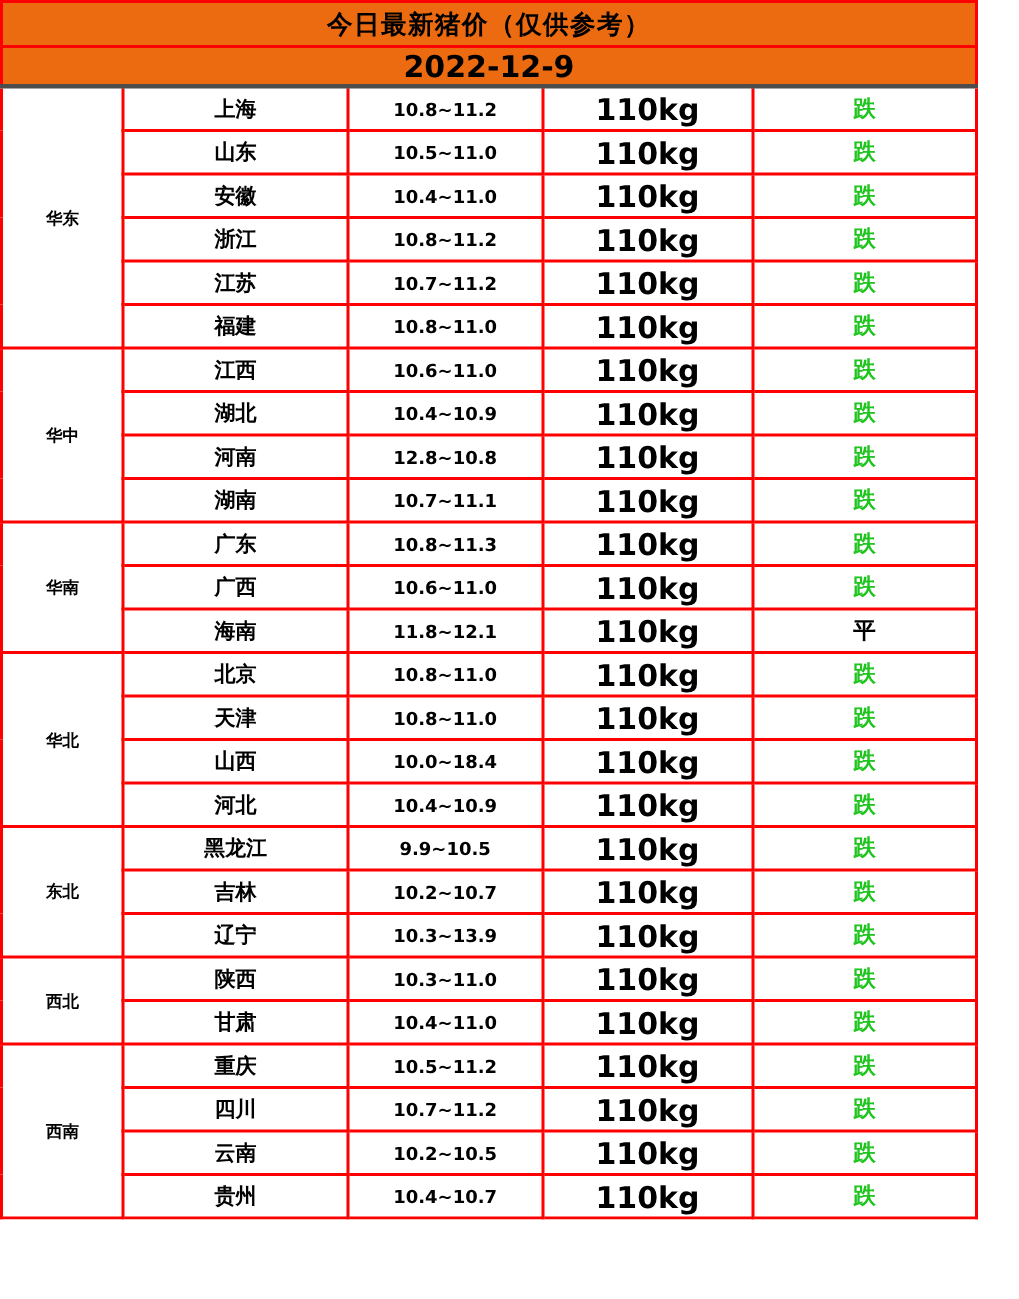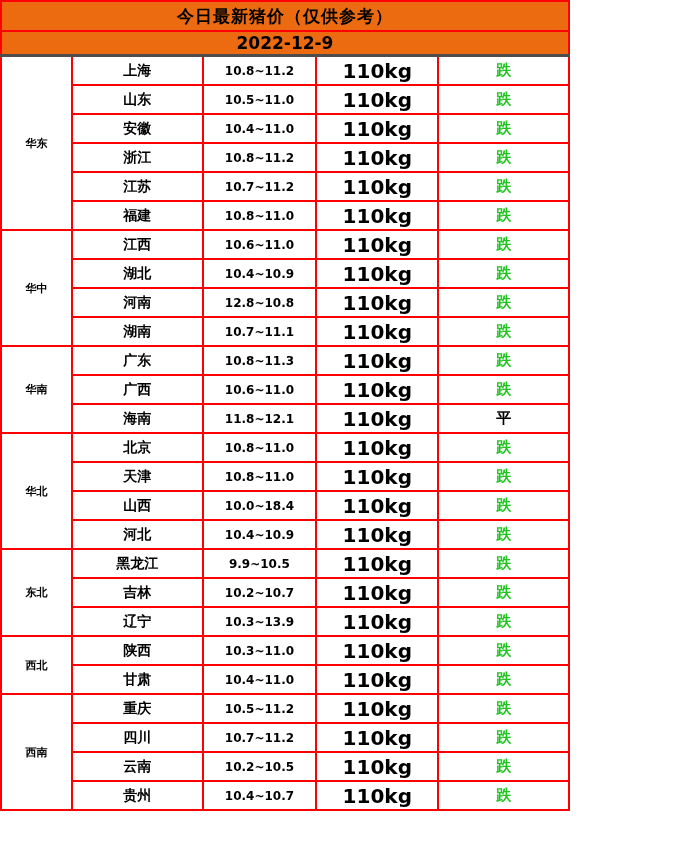--- a/index.html
+++ b/index.html
@@ -4,21 +4,21 @@
 <style>
   html, body { margin: 0; padding: 0; background: #ffffff; }
   body {
     width: 679px;
     font-family: "DejaVu Sans", "Liberation Sans", sans-serif;
     font-weight: bold;
     color: #000000;
   }
   .page { width: 679px; }
   table.price-table {
-    width: 570px;
+    width: 652px;
     border-collapse: collapse;
     table-layout: fixed;
     border: 2px solid var(--border, #fe0000);
   }
   table.price-table td {
     border: 2px solid var(--border, #fe0000);
     text-align: center;
     vertical-align: middle;
     padding: 0;
     overflow: hidden;
@@ -26,21 +26,21 @@
   }
   tr.title-row td {
     background: var(--header-bg, #ec6a10);
     height: 28px;
     font-size: 17px;
     letter-spacing: 1px;
   }
   tr.date-row td {
     background: var(--header-bg, #ec6a10);
     height: 22px;
-    font-size: 17px;
+    font-size: 20px;
     border-bottom: 3px solid var(--date-divider, #4d4d4d);
   }
   td.region-cell  { font-size: 11px; }
   td.province-cell{ font-size: 14px; }
   td.price-cell   { font-size: 12px; }
   td.weight-cell  { font-size: 20px; }
   td.trend-cell   { font-size: 15px; }
   td.trend-down   { color: var(--trend-down, #1fc41f); }
   td.trend-flat   { color: var(--trend-flat, #000000); }
   tbody tr.data-row td { height: 27px; }

